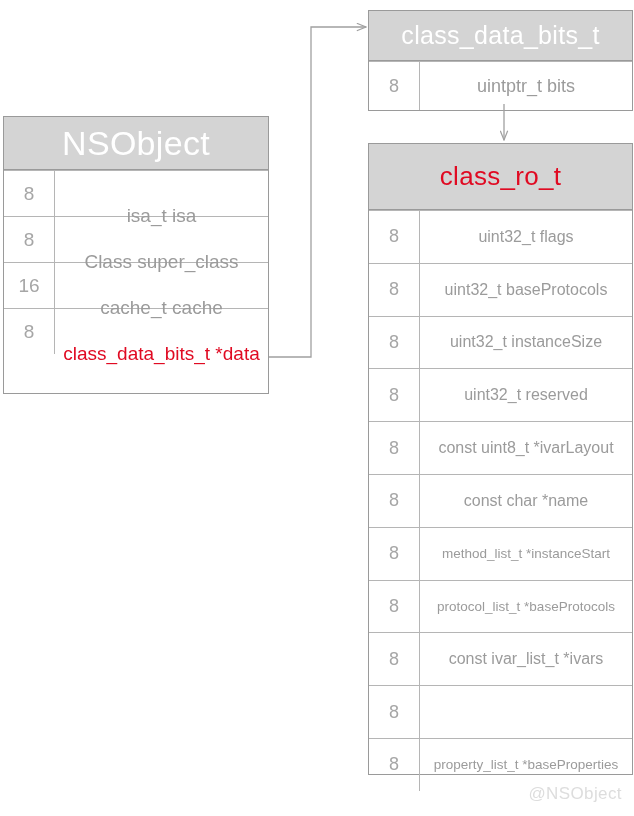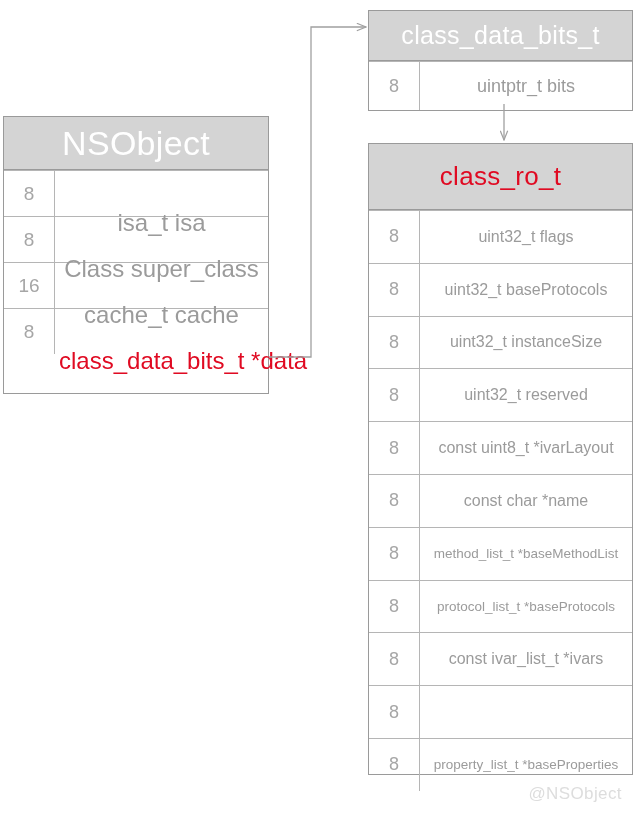--- a/index.html
+++ b/index.html
@@ -61,21 +61,21 @@
     flex: 0 0 auto;
   }
   .cell-name {
     box-sizing: border-box;
     flex: 1 1 auto;
     display: flex;
     align-items: center;
     justify-content: center;
     color: #9b9b9b;
     white-space: nowrap;
-    padding: 10px 4px;
+    padding: 3px 4px;
   }
   .cell-name.red {
     color: #e00a22;
   }
 
   
   #tbl-nsobject {
     left: 3px;
     top: 116px;
     width: 266px;
@@ -86,21 +86,21 @@
     font-size: 34px;
   }
   #tbl-nsobject .row {
     height: 46px;
   }
   #tbl-nsobject .cell-size {
     width: 51px;
     font-size: 19px;
   }
   #tbl-nsobject .cell-name {
-    font-size: 24px;
+    font-size: 19px;
     margin-top: 42px;
   }
 
   
   #tbl-bits {
     left: 368px;
     top: 10px;
     width: 265px;
     height: 101px;
   }
@@ -221,21 +221,21 @@
     <div class="row">
       <div class="cell-size">8</div>
       <div class="cell-name">const uint8_t *ivarLayout</div>
     </div>
     <div class="row">
       <div class="cell-size">8</div>
       <div class="cell-name">const char *name</div>
     </div>
     <div class="row">
       <div class="cell-size">8</div>
-      <div class="cell-name small">method_list_t *baseMethodList</div>
+      <div class="cell-name small">method_list_t *instanceStart</div>
     </div>
     <div class="row">
       <div class="cell-size">8</div>
       <div class="cell-name small">protocol_list_t *baseProtocols</div>
     </div>
     <div class="row">
       <div class="cell-size">8</div>
       <div class="cell-name">const ivar_list_t *ivars</div>
     </div>
     <div class="row">

